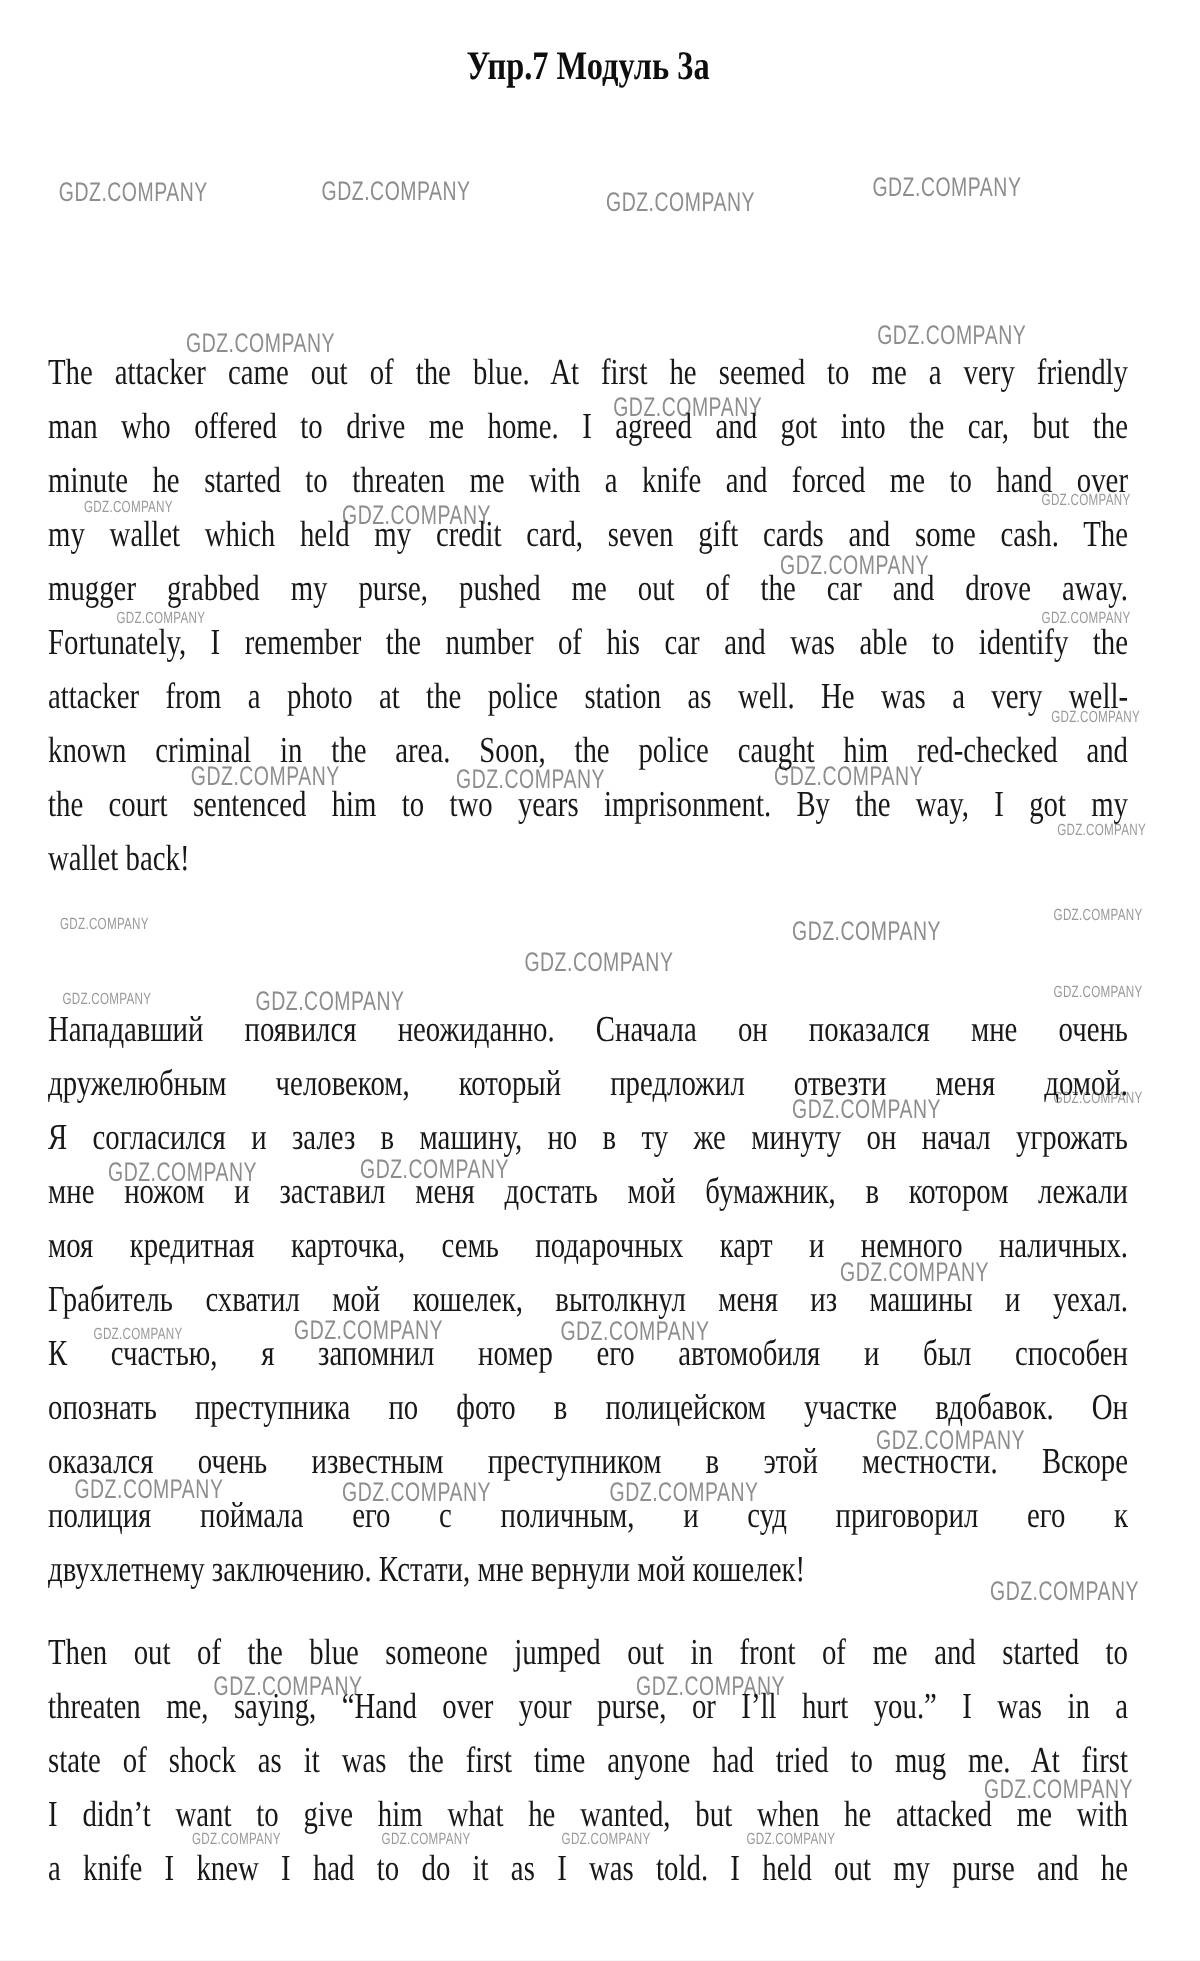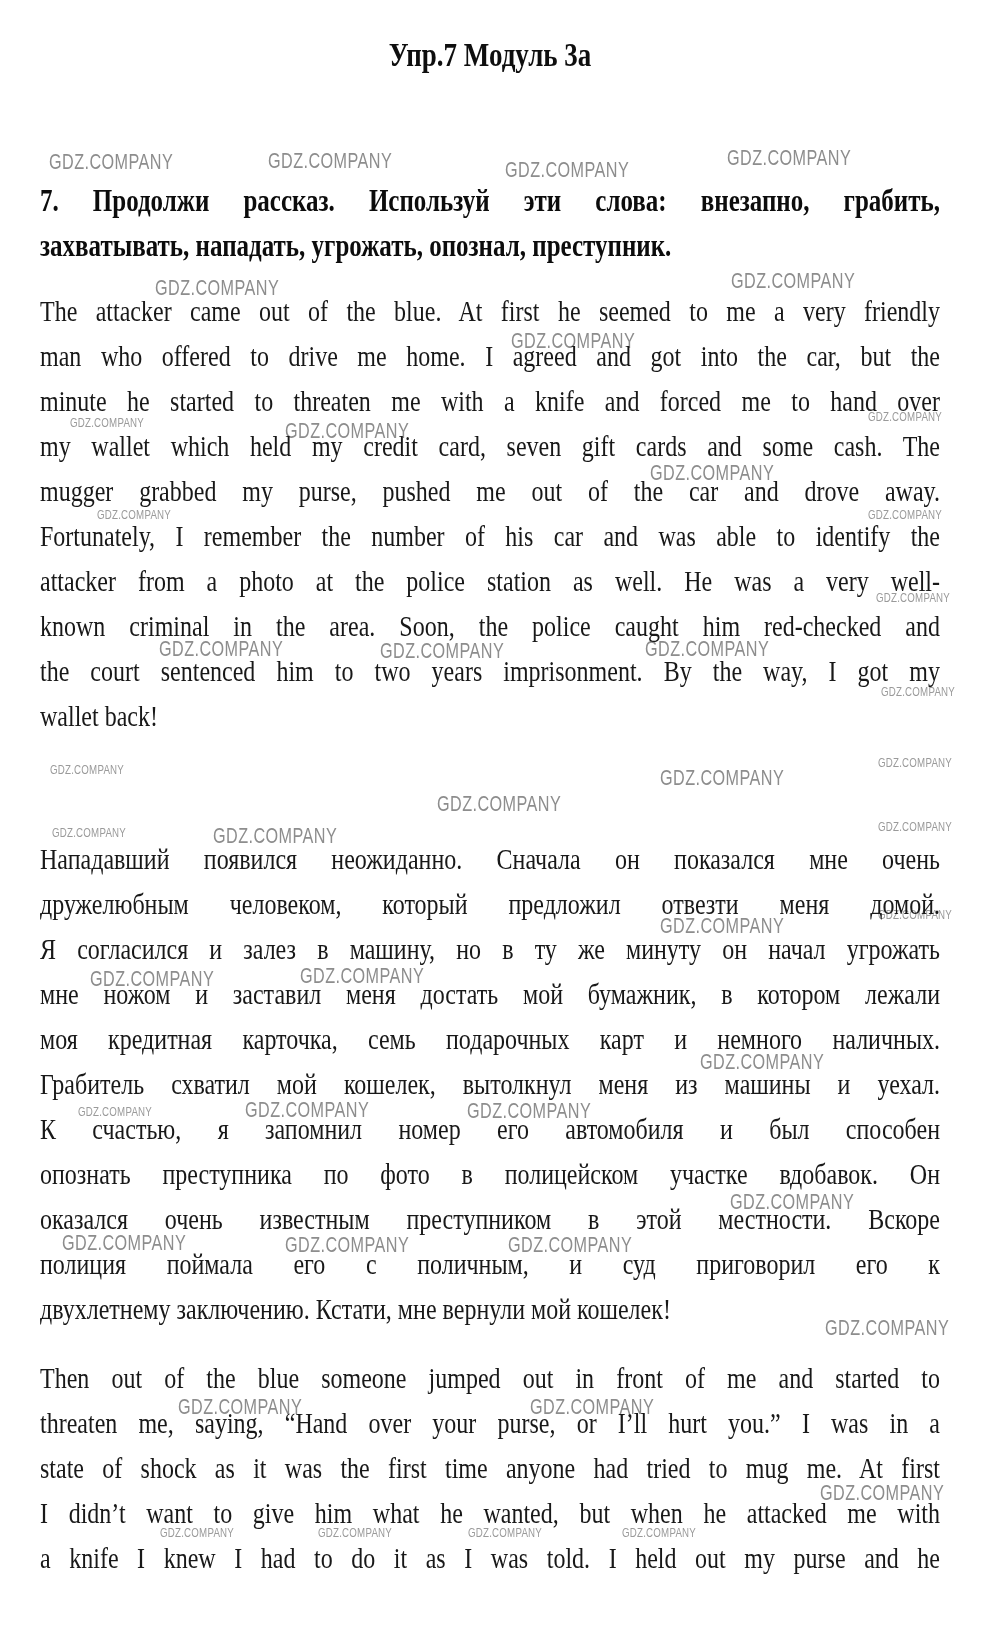--- a/index.html
+++ b/index.html
@@ -108,24 +108,20 @@
       <span class="wm" style="left: 530px; top: 1393px;">GDZ.COMPANY</span>
       <span class="wm" style="left: 820px; top: 1479px;">GDZ.COMPANY</span>
       <span class="wm sm" style="left: 160px; top: 1525px;">GDZ.COMPANY</span>
       <span class="wm sm" style="left: 318px; top: 1525px;">GDZ.COMPANY</span>
       <span class="wm sm" style="left: 468px; top: 1525px;">GDZ.COMPANY</span>
       <span class="wm sm" style="left: 622px; top: 1525px;">GDZ.COMPANY</span>
     </div>
 
   <h1 class="title">Упр.7 Модуль 3а</h1>
 
-  <div class="para bold" style="top:178px">
-      <div class="line">7. Продолжи рассказ. Используй эти слова: внезапно, грабить,</div>
-      <div class="line align-left">захватывать, нападать, угрожать, опознал, преступник.</div>
-    </div>
 
   <div class="para" style="top:837px">
       <div class="line">Нападавший появился неожиданно. Сначала он показался мне очень</div>
       <div class="line">дружелюбным человеком, который предложил отвезти меня домой.</div>
       <div class="line">Я согласился и залез в машину, но в ту же минуту он начал угрожать</div>
       <div class="line">мне ножом и заставил меня достать мой бумажник, в котором лежали</div>
       <div class="line">моя кредитная карточка, семь подарочных карт и немного наличных.</div>
       <div class="line">Грабитель схватил мой кошелек, вытолкнул меня из машины и уехал.</div>
       <div class="line">К счастью, я запомнил номер его автомобиля и был способен</div>
       <div class="line">опознать преступника по фото в полицейском участке вдобавок. Он</div>

